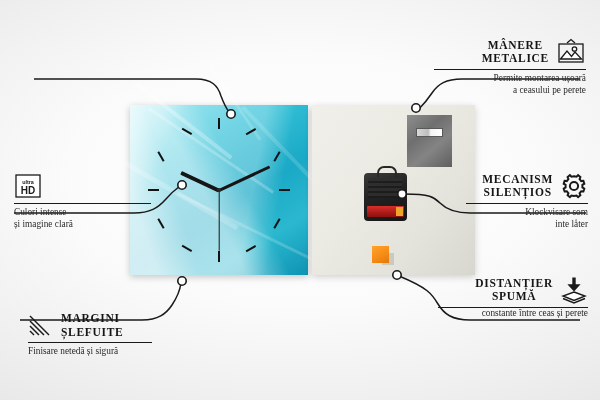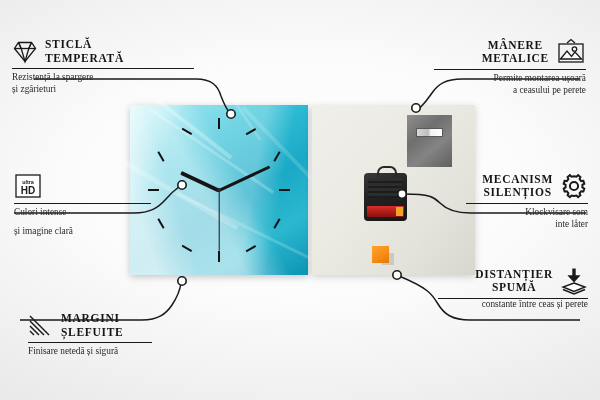--- a/index.html
+++ b/index.html
@@ -159,55 +159,34 @@
     <g fill="#ffffff" stroke="#1a1a1a" stroke-width="1.6">
       <circle cx="231" cy="114" r="4.2"></circle>
       <circle cx="182" cy="185" r="4.2"></circle>
       <circle cx="182" cy="281" r="4.2"></circle>
       <circle cx="416" cy="108" r="4.2"></circle>
       <circle cx="402" cy="194" r="4.2"></circle>
       <circle cx="397" cy="275" r="4.2"></circle>
     </g>
   </svg>
 
-  <div class="callout left" style="left:12px;top:38px;width:186px;">
-    <div class="co-head">
-      <span class="icon">
-        <svg width="26" height="24" viewBox="0 0 26 24">
-          <g fill="none" stroke="#1a1a1a" stroke-width="1.3">
-            <path d="M2.5,8.5 L13,21.5 L23.5,8.5 L19.5,2.5 L6.5,2.5 Z"></path>
-            <path d="M2.5,8.5 H23.5"></path>
-            <path d="M6.5,2.5 L9.2,8.5 L13,21.5 L16.8,8.5 L19.5,2.5"></path>
-            <path d="M9.2,8.5 L6.5,2.5 M16.8,8.5 L19.5,2.5"></path>
-          </g>
-        </svg>
-      </span>
-      <div>
-        <div class="co-title">STICLĂ</div>
-        <div class="co-title">TEMPERATĂ</div>
-      </div>
-    </div>
-    <div class="rule" style="width:182px;"></div>
-    <div class="co-sub">Rezistență la spargere</div>
-    <div class="co-sub" style="margin-top:0;">și zgârieturi</div>
-  </div>
 
   <div class="callout left" style="left:14px;top:172px;width:160px;">
     <div class="co-head">
       <span class="icon">
         <svg width="28" height="28" viewBox="0 0 28 28">
           <rect x="2" y="3" width="24" height="22" fill="#fff" stroke="#1a1a1a" stroke-width="1.3"></rect>
           <text x="14" y="12" font-family="Liberation Sans, sans-serif" font-size="5.4" font-weight="bold" text-anchor="middle" fill="#1a1a1a">ultra</text>
           <text x="14" y="22" font-family="Liberation Sans, sans-serif" font-size="10" font-weight="bold" text-anchor="middle" fill="#1a1a1a">HD</text>
         </svg>
       </span>
     </div>
     <div class="rule" style="width:137px;"></div>
     <div class="co-sub">Culori intense</div>
-    <div class="co-sub" style="margin-top:7px;">și imagine clară</div>
+    <div class="co-sub" style="margin-top:0;">și imagine clară</div>
   </div>
 
   <div class="callout left" style="left:28px;top:280px;width:160px;margin-top:32px;">
     <div class="co-head">
       <span class="icon">
         <svg width="26" height="24" viewBox="0 0 26 24">
           <g stroke="#1a1a1a" stroke-width="1.5" fill="none">
             <path d="M2,2 L21,21"></path>
             <path d="M2,7 L16,21"></path>
             <path d="M2,12 L11,21"></path>
@@ -259,21 +238,21 @@
             <circle cx="14" cy="14" r="4.1"></circle>
           </g>
         </svg>
       </span>
     </div>
     <div class="rule" style="width:122px;"></div>
     <div class="co-sub">Klockvisare som</div>
     <div class="co-sub" style="margin-top:0;">inte låter</div>
   </div>
 
-  <div class="callout right" style="left:438px;top:267px;width:150px;">
+  <div class="callout right" style="left:438px;top:276px;width:150px;">
     <div class="co-head">
       <div>
         <div class="co-title">DISTANȚIER</div>
         <div class="co-title">SPUMĂ</div>
       </div>
       <span class="icon">
         <svg width="28" height="28" viewBox="0 0 28 28">
           <g fill="none" stroke="#1a1a1a" stroke-width="1.4">
             <path d="M14,1.5 v8" stroke-width="3.4"></path>
             <path d="M9,9 L14,14.5 L19,9 Z" fill="#1a1a1a"></path>

